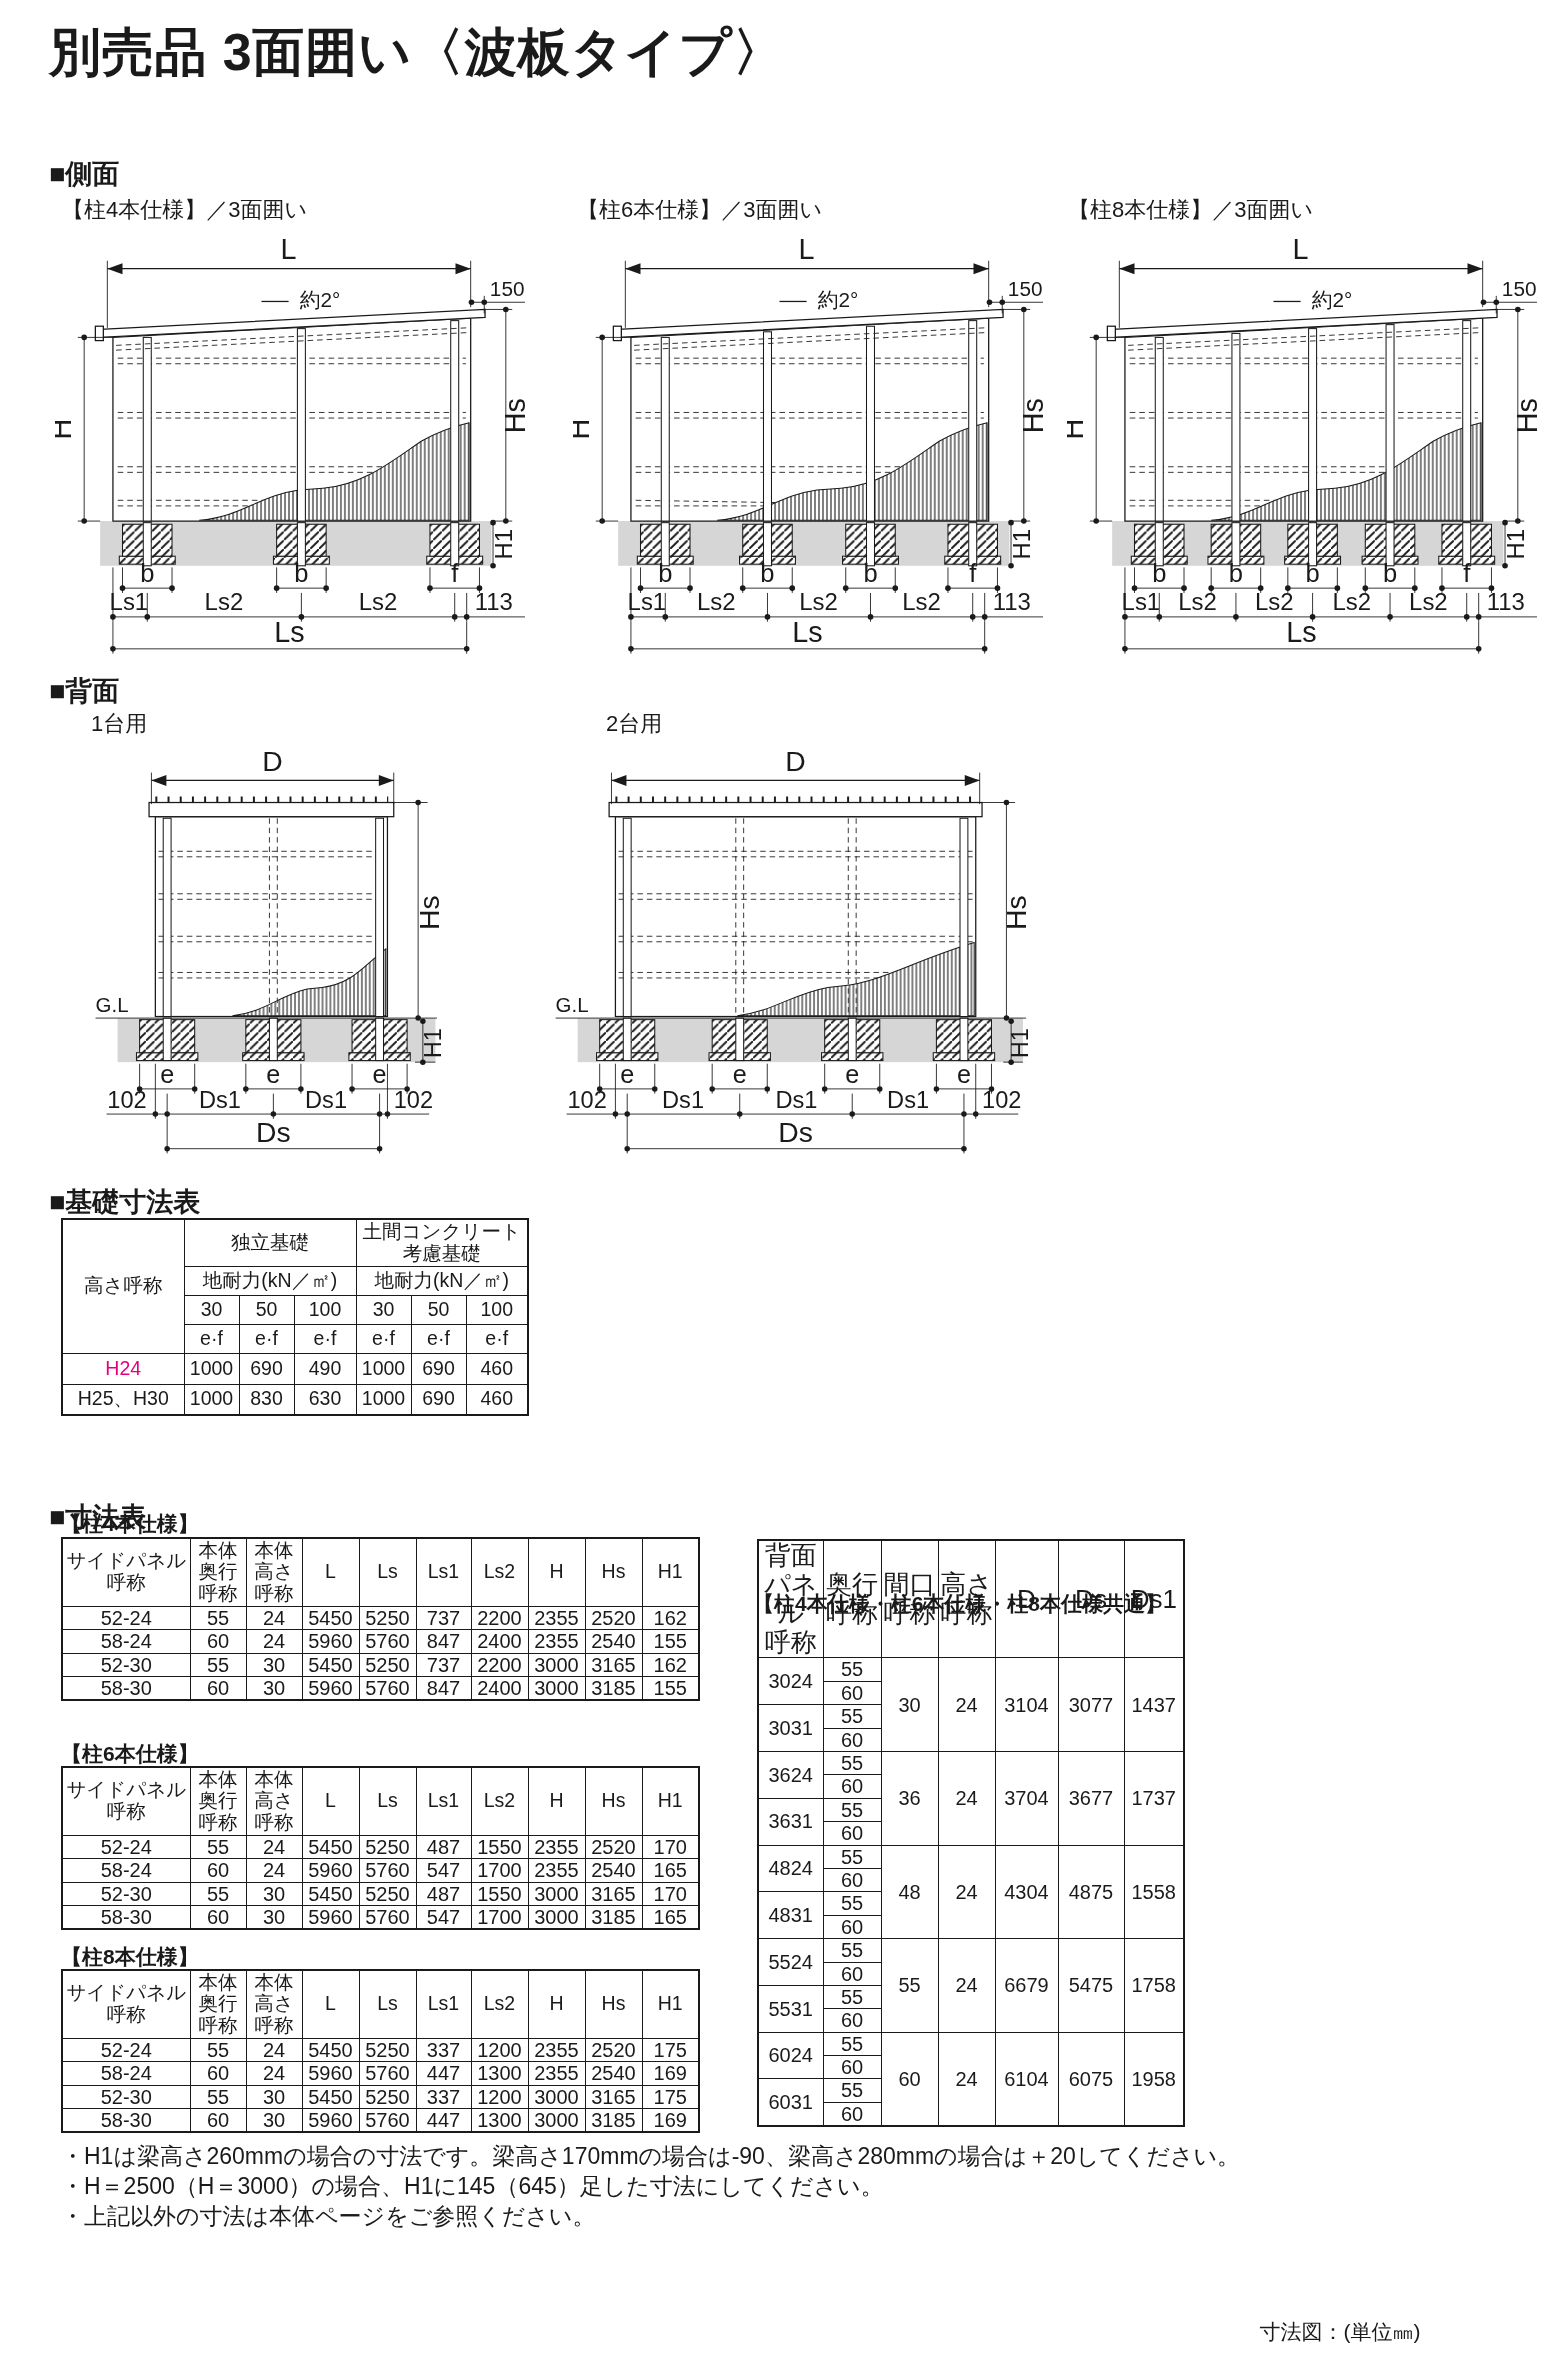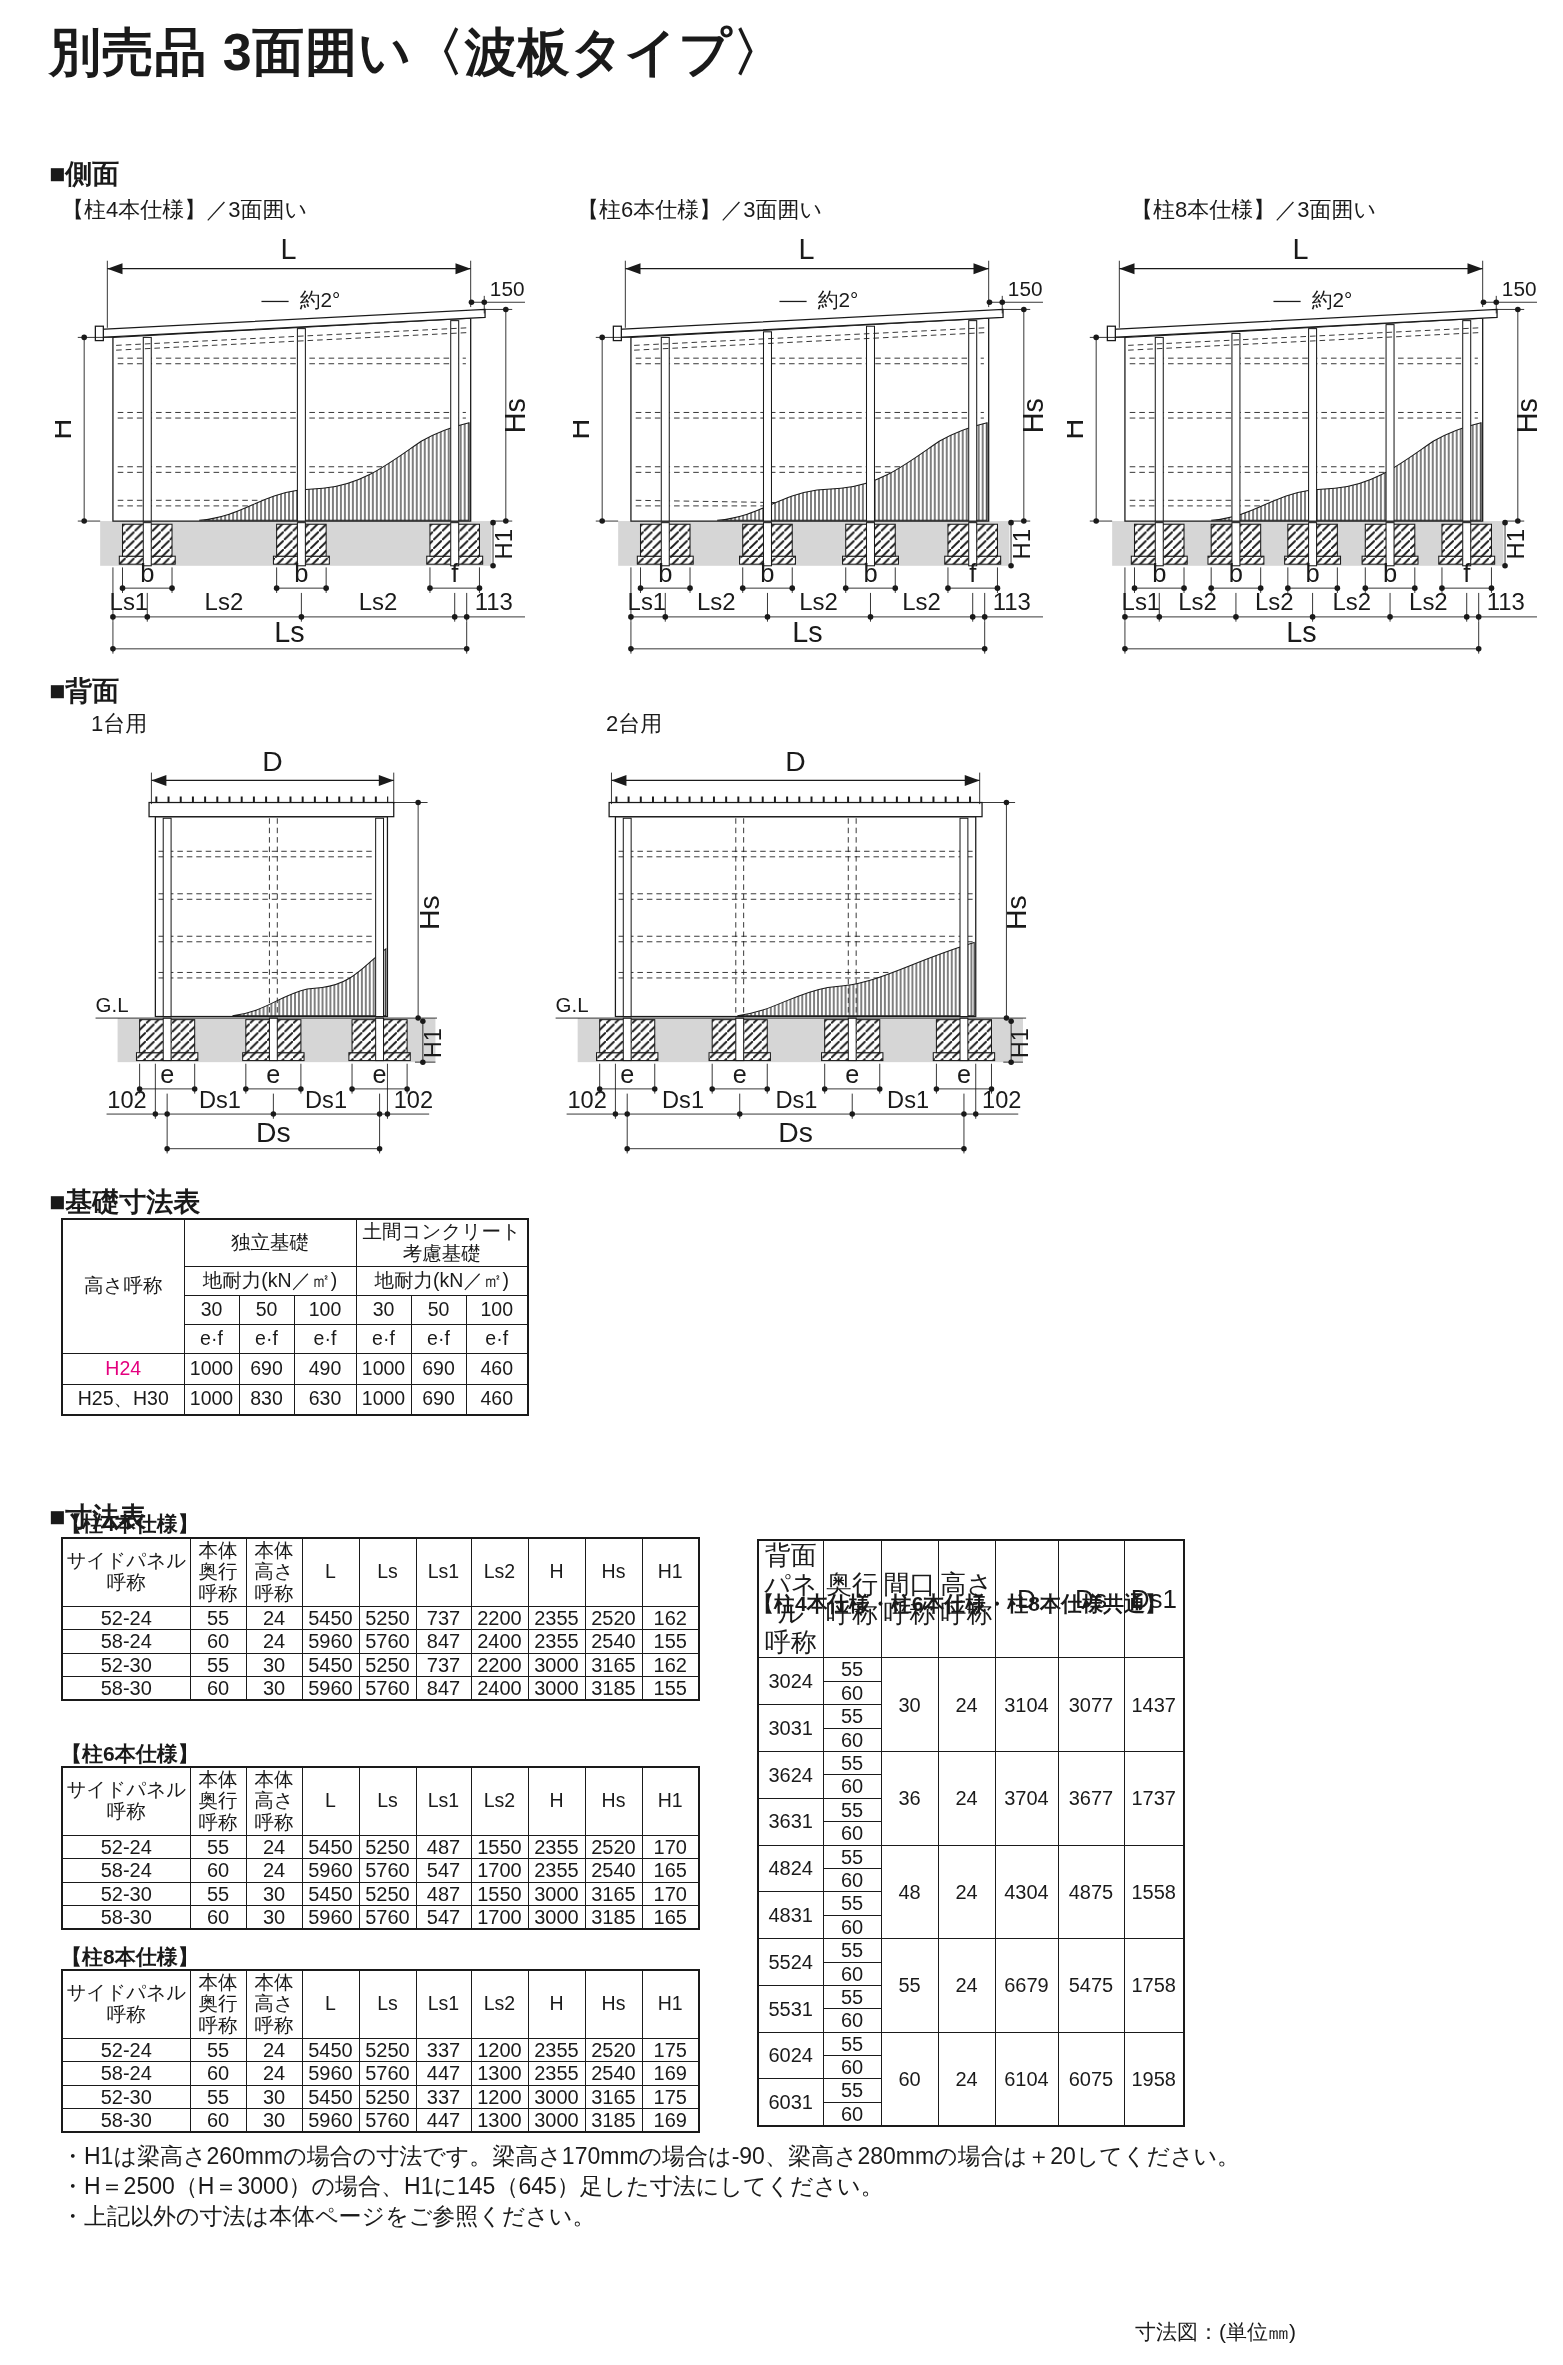--- a/index.html
+++ b/index.html
@@ -12,21 +12,21 @@
 .capb{font-size:21px;font-weight:bold}
 table{border-collapse:collapse;table-layout:fixed;border:2px solid #1a1a1a}
 td,th{border:1.2px solid #1a1a1a;text-align:center;vertical-align:middle;font-weight:normal;white-space:pre-line;line-height:1.12;padding:0}
 .found td,.found th{font-size:19.5px}
 .spec th{font-size:19.5px}
 .spec td{font-size:20px;height:23.5px}
 .common th{font-size:26px}
 .common td{font-size:20px;height:22px}
 .h24{color:#e4007f}
 .notes{font-size:23px;line-height:30px}
-.unit{font-size:21px;text-align:left}
+.unit{font-size:21px;text-align:center}
 svg text{font-family:"Liberation Sans","DejaVu Sans",sans-serif;fill:#1a1a1a}
 .t36{font-size:36px}.t32{font-size:32px}.t30{font-size:30px}.t27{font-size:26px}
 .ln{stroke:#1a1a1a;stroke-width:1.6;fill:none}
 .lnt{stroke:#1a1a1a;stroke-width:1.1;fill:none}
 .dsh{stroke:#1a1a1a;stroke-width:1.1;stroke-dasharray:7 5;fill:none}
 .fillw{fill:#fff;stroke:#1a1a1a;stroke-width:1.6}
 .post{fill:#fff;stroke:#1a1a1a;stroke-width:1.3}
 .dot{fill:#1a1a1a;stroke:none}
 .arr{fill:#1a1a1a;stroke:none}
 .ground{fill:#d6d6d6;stroke:none}
@@ -34,21 +34,21 @@
 .ticks{stroke:#1a1a1a;stroke-width:7;stroke-dasharray:2.5 13;fill:none}
 </style>
 </head>
 <body>
 
 <div class="abs page-title">別売品 3面囲い〈波板タイプ〉</div>
 
 <div class="abs sec" style="left:49px;top:156px">■側面</div>
 <div class="abs cap" style="left:62px;top:195px">【柱4本仕様】／3面囲い</div>
 <div class="abs cap" style="left:577px;top:195px">【柱6本仕様】／3面囲い</div>
-<div class="abs cap" style="left:1131px;top:195px">【柱8本仕様】／3面囲い</div>
+<div class="abs cap" style="left:1068px;top:195px">【柱8本仕様】／3面囲い</div>
 
 <svg class="abs" style="left:55px;top:224px" width="480" height="444" viewBox="0 0 600 556">
 <defs>
 <pattern id="pAvh" width="5" height="8" patternUnits="userSpaceOnUse">
         <rect width="5" height="8" fill="#fff"></rect>
         <line x1="2.5" y1="0" x2="2.5" y2="8" stroke="#1a1a1a" stroke-width="1.4"></line>
       </pattern>
 <pattern id="pAdh" width="11" height="11" patternUnits="userSpaceOnUse">
         <rect width="11" height="11" fill="#fff"></rect>
         <line x1="0" y1="11" x2="11" y2="0" stroke="#1a1a1a" stroke-width="2.4"></line>

